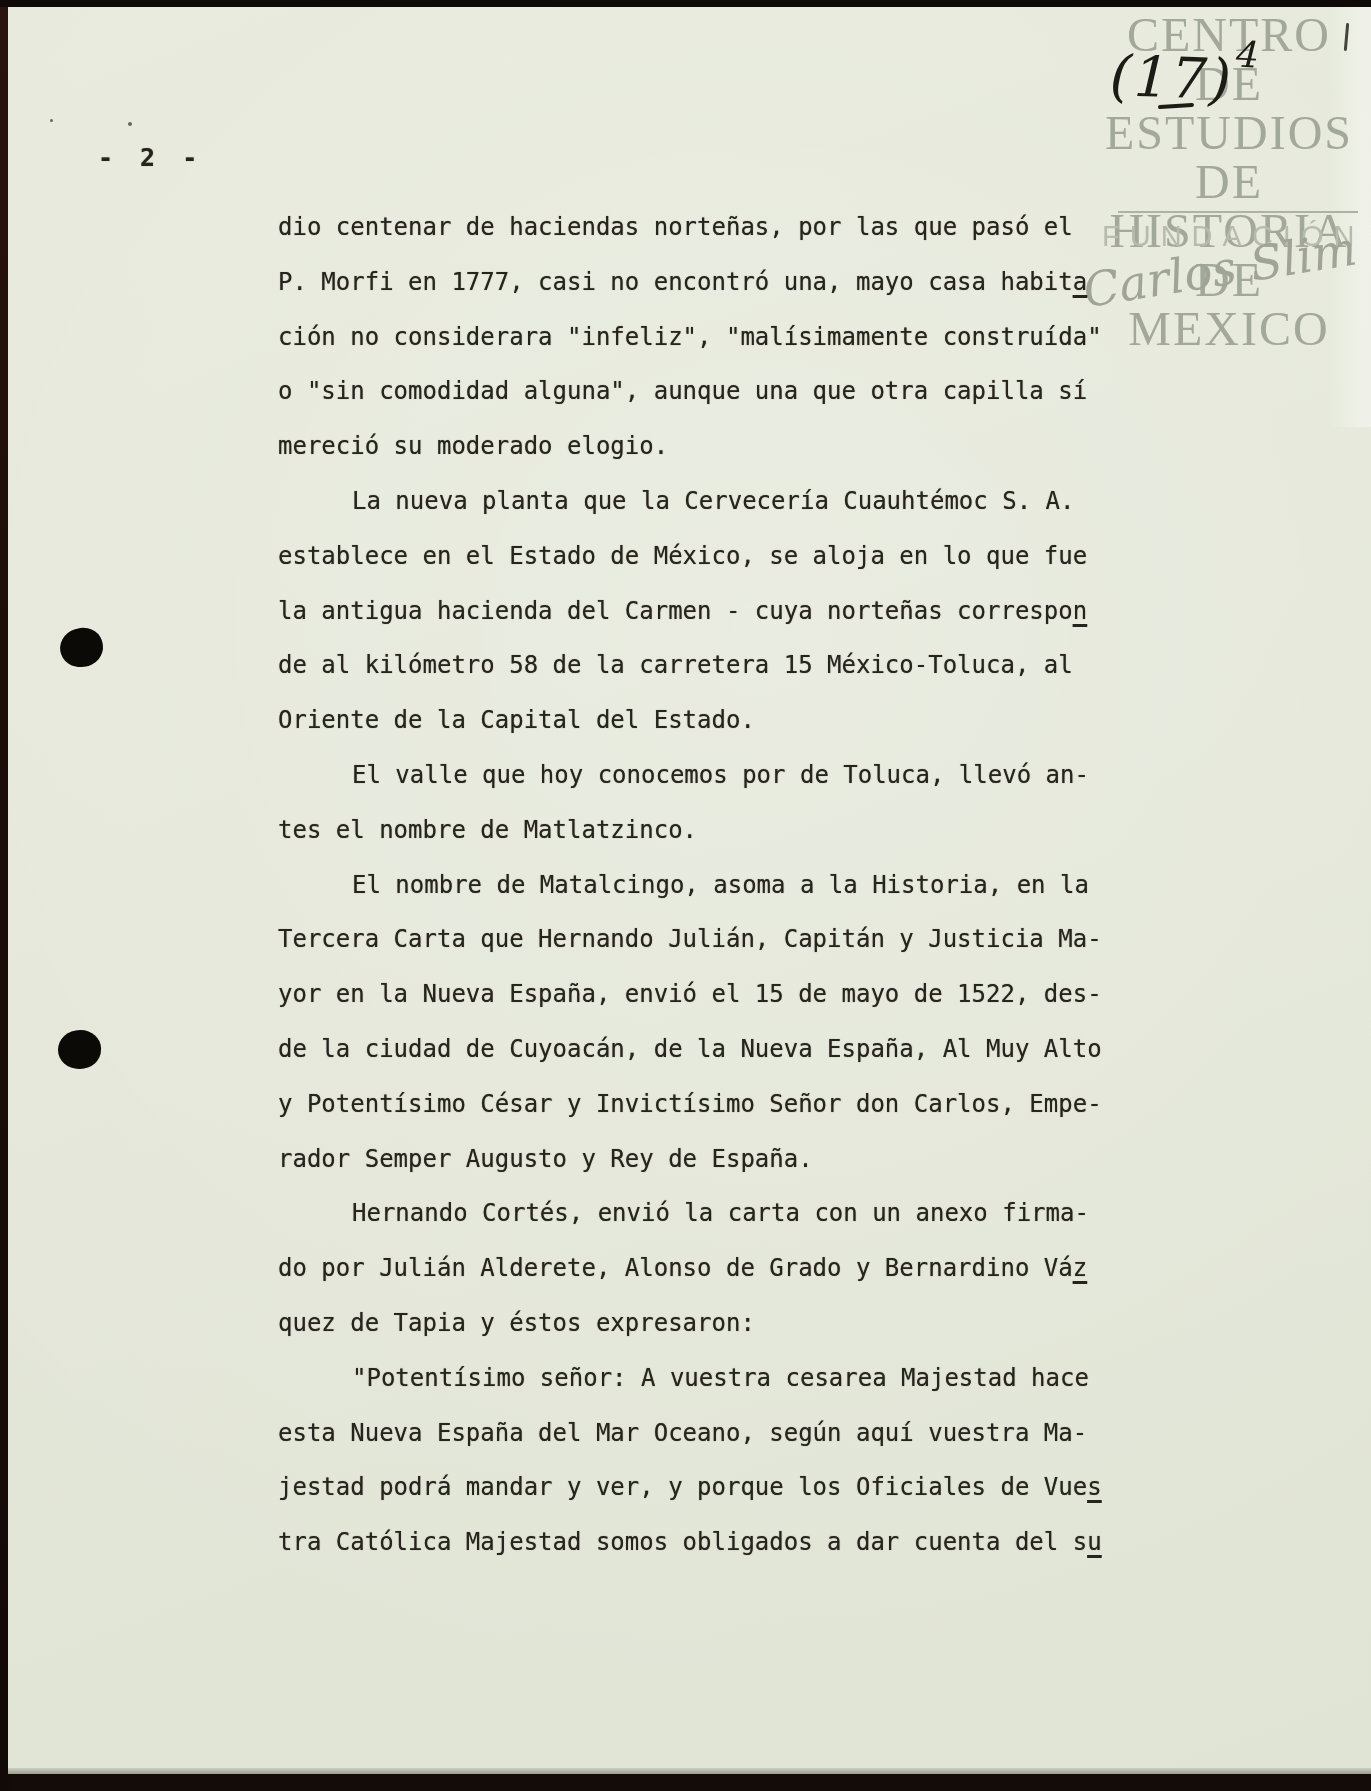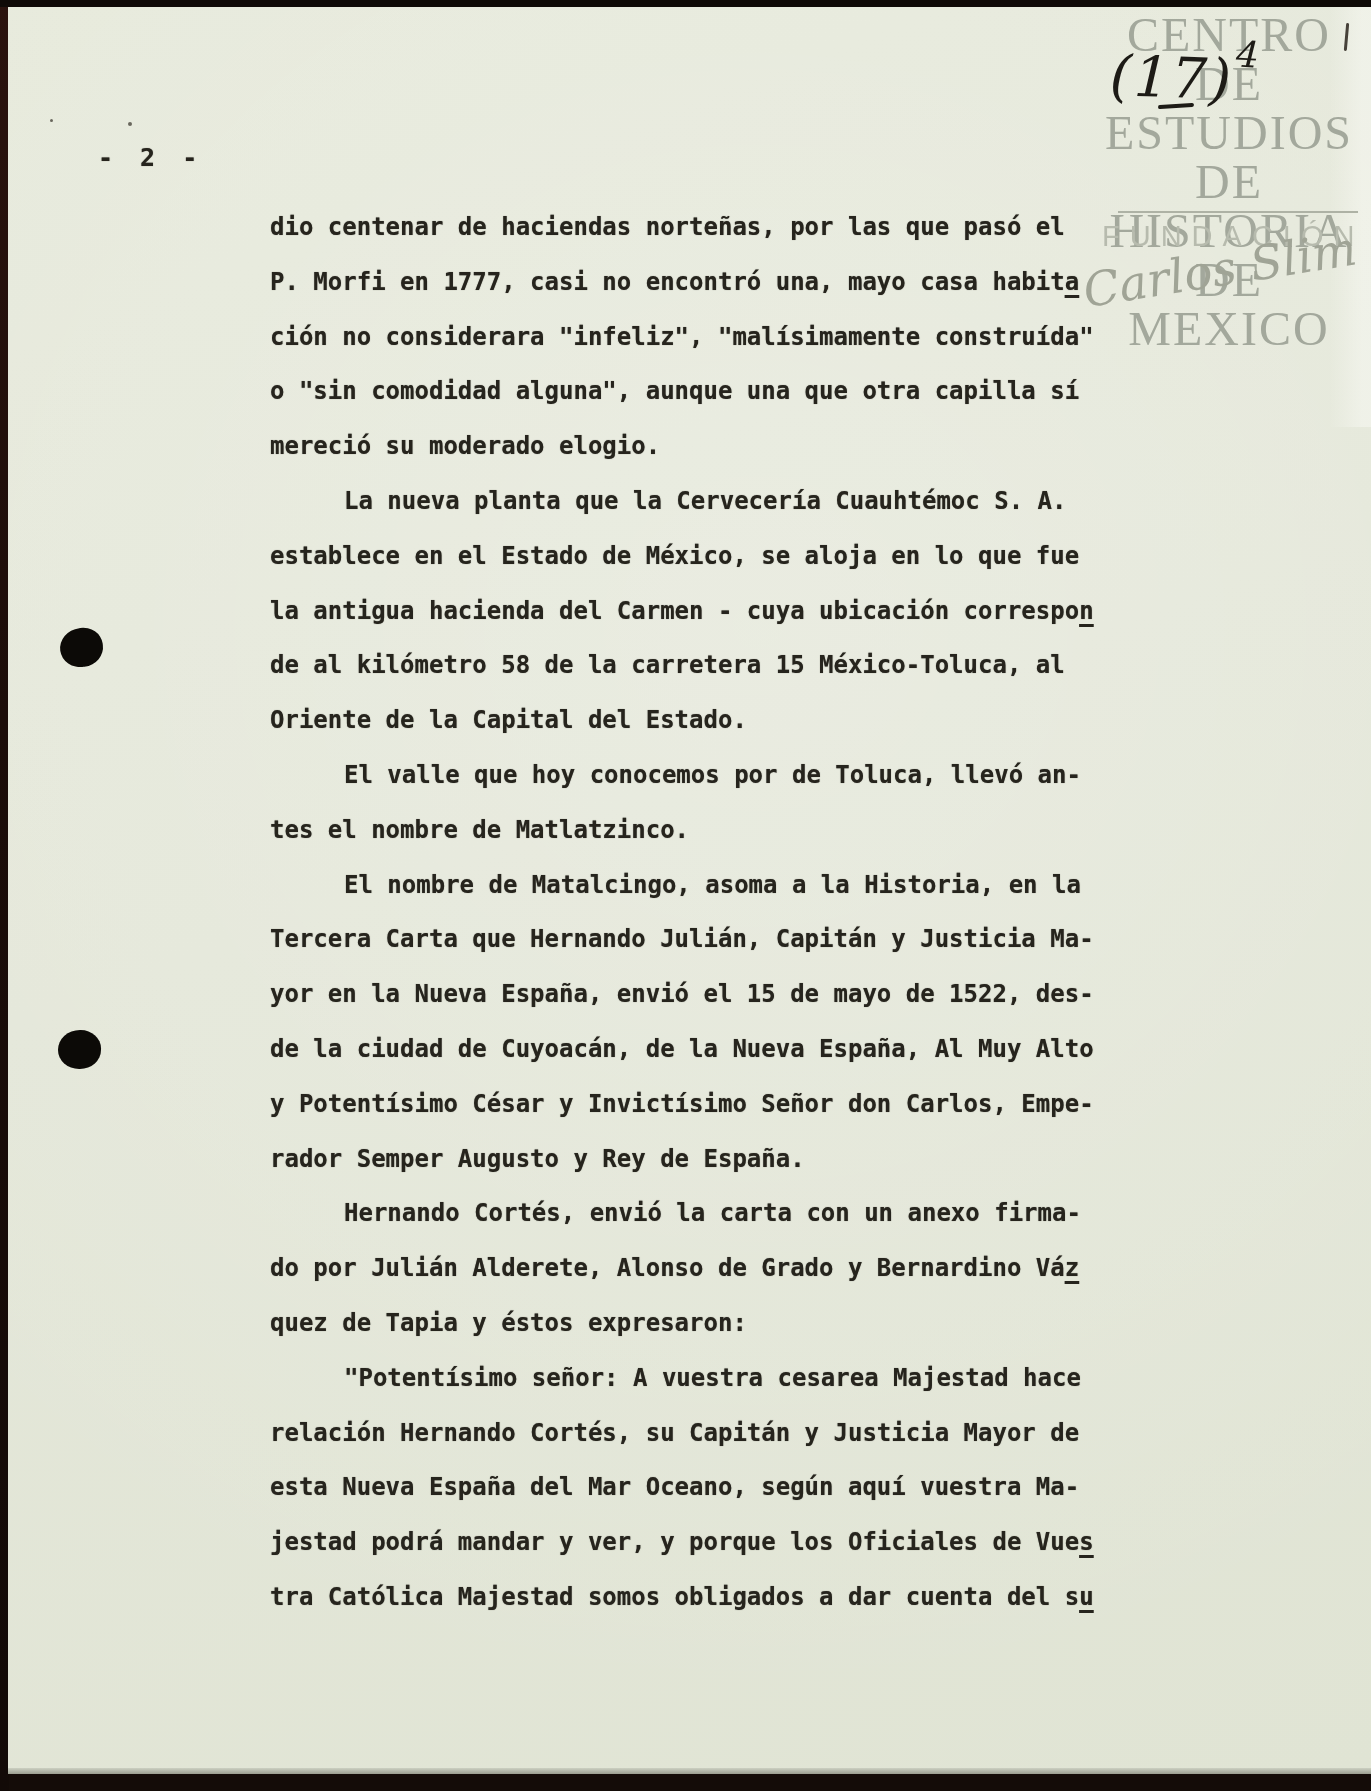--- a/index.html
+++ b/index.html
@@ -69,23 +69,23 @@
     position:absolute;left:1228px;top:30px;font-size:36px;line-height:1;
     transform:rotate(3deg);
   }
   .stray-mark{
     position:absolute;left:1337px;top:16px;width:3px;height:28px;
     background:#47423a;transform:rotate(5deg);border-radius:2px;
   }
   .speck{position:absolute;background:#3f3b32;border-radius:50%;opacity:.75;}
   
   .typewriter{
-    position:absolute;left:262px;top:206px;width:860px;
+    position:absolute;left:270px;top:206px;width:860px;
     font-family:"DejaVu Sans Mono", monospace;
-    font-weight:bold;font-size:24px;color:#26241d;
+    font-weight:normal;font-size:24px;color:#26241d;
     text-shadow:0 0 1px rgba(38,36,29,0.55);
   }
   .tline{height:54.8px;line-height:28px;white-space:pre;}
   .tline.indent{padding-left:74px;}
   .tline .u{text-decoration:underline;text-decoration-thickness:2.5px;text-underline-offset:5px;}
   .page-number{
     position:absolute;left:90px;top:136px;
     font-family:"DejaVu Sans Mono", monospace;font-weight:bold;
     font-size:25px;letter-spacing:6px;color:#26241d;
     text-shadow:0 0 1px rgba(38,36,29,0.55);
@@ -131,34 +131,33 @@
   <div class="hole hole-bottom"></div>
 
   <div class="typewriter">
       <div class="tline"><span>dio centenar de haciendas norteñas, por las que pasó el</span></div>
       <div class="tline"><span>P. Morfi en 1777, casi no encontró una, mayo casa habit</span><span class="u">a</span></div>
       <div class="tline"><span>ción no considerara "infeliz", "malísimamente construída"</span></div>
       <div class="tline"><span>o "sin comodidad alguna", aunque una que otra capilla sí</span></div>
       <div class="tline"><span>mereció su moderado elogio.</span></div>
       <div class="tline indent"><span>La nueva planta que la Cervecería Cuauhtémoc S. A.</span></div>
       <div class="tline"><span>establece en el Estado de México, se aloja en lo que fue</span></div>
-      <div class="tline"><span>la antigua hacienda del Carmen - cuya ubicación correspo</span><span class="u">n</span></div>
+      <div class="tline"><span>la antigua hacienda del Carmen - cuya norteñas correspo</span><span class="u">n</span></div>
       <div class="tline"><span>de al kilómetro 58 de la carretera 15 México-Toluca, al</span></div>
       <div class="tline"><span>Oriente de la Capital del Estado.</span></div>
       <div class="tline indent"><span>El valle que hoy conocemos por de Toluca, llevó an-</span></div>
       <div class="tline"><span>tes el nombre de Matlatzinco.</span></div>
       <div class="tline indent"><span>El nombre de Matalcingo, asoma a la Historia, en la</span></div>
       <div class="tline"><span>Tercera Carta que Hernando Julián, Capitán y Justicia Ma-</span></div>
       <div class="tline"><span>yor en la Nueva España, envió el 15 de mayo de 1522, des-</span></div>
       <div class="tline"><span>de la ciudad de Cuyoacán, de la Nueva España, Al Muy Alto</span></div>
       <div class="tline"><span>y Potentísimo César y Invictísimo Señor don Carlos, Empe-</span></div>
       <div class="tline"><span>rador Semper Augusto y Rey de España.</span></div>
       <div class="tline indent"><span>Hernando Cortés, envió la carta con un anexo firma-</span></div>
       <div class="tline"><span>do por Julián Alderete, Alonso de Grado y Bernardino Vá</span><span class="u">z</span></div>
       <div class="tline"><span>quez de Tapia y éstos expresaron:</span></div>
       <div class="tline indent"><span>"Potentísimo señor: A vuestra cesarea Majestad hace</span></div>
-      <div class="tline"><span>relación Hernando Cortés, su Capitán y Justicia Mayor de</span></div>
       <div class="tline"><span>esta Nueva España del Mar Oceano, según aquí vuestra Ma-</span></div>
       <div class="tline"><span>jestad podrá mandar y ver, y porque los Oficiales de Vue</span><span class="u">s</span></div>
       <div class="tline"><span>tra Católica Majestad somos obligados a dar cuenta del s</span><span class="u">u</span></div>
     </div>
 
 </div>
 
 </body></html>

